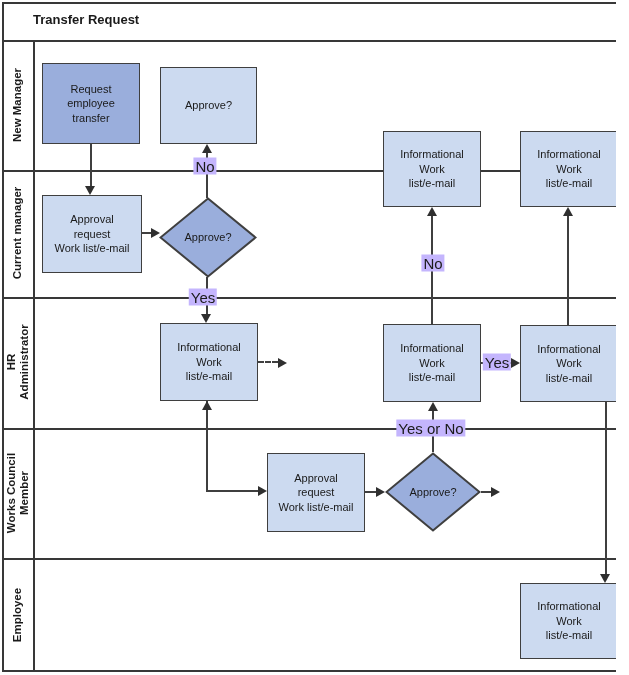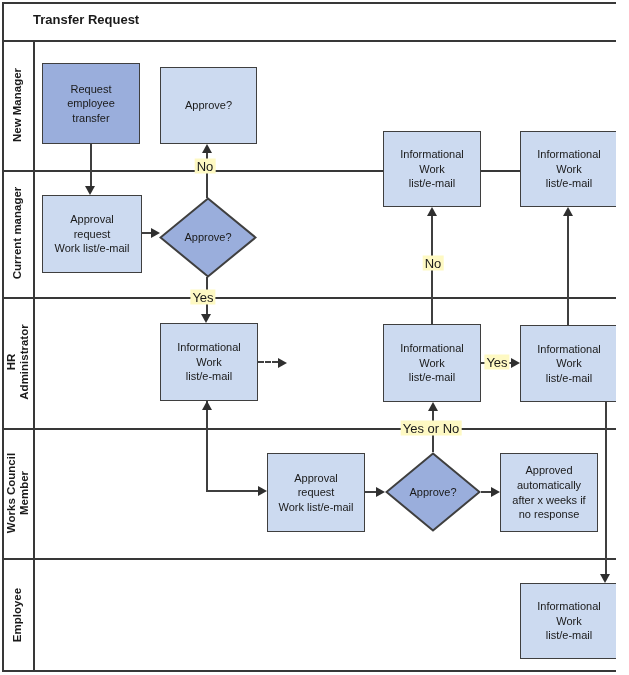--- a/index.html
+++ b/index.html
@@ -35,22 +35,22 @@
   }
   
   .line{position:absolute;background:#3f3f3f;z-index:2;}
   .dash{position:absolute;border-top:2px dashed #3f3f3f;z-index:2;}
   .arrow{position:absolute;width:0;height:0;z-index:4;}
   .arrow.up{border-left:5px solid transparent;border-right:5px solid transparent;border-bottom:9px solid #2f2f2f;}
   .arrow.down{border-left:5px solid transparent;border-right:5px solid transparent;border-top:9px solid #2f2f2f;}
   .arrow.right{border-top:5px solid transparent;border-bottom:5px solid transparent;border-left:9px solid #2f2f2f;}
   
   .edge-label{
-    position:absolute;transform:translate(-50%,-50%);background:#fef9c3;padding:0 2px;
-    font-size:13px;z-index:5;white-space:nowrap;
+    position:absolute;transform:translate(-50%,-50%);background:#c4b5fd;padding:0 2px;
+    font-size:15px;z-index:5;white-space:nowrap;
   }
 </style>
 </head>
 <body>
 
 <div id="stage">
 
   <div class="frame"></div>
   <div class="hline" style="top:40px"></div>
   <div class="hline" style="top:170px"></div>
@@ -146,26 +146,20 @@
   <div class="node light" style="left:520px;top:325px;width:98px;height:77px">
     <span class="node-text">Informational
 Work
 list/e-mail</span>
   </div>
   <div class="node light" style="left:267px;top:453px;width:98px;height:79px">
     <span class="node-text">Approval
 request
 Work list/e-mail</span>
   </div>
-  <div class="node light" style="left:500px;top:453px;width:98px;height:79px">
-    <span class="node-text">Approved
-automatically
-after x weeks if
-no response</span>
-  </div>
   <div class="node light" style="left:520px;top:583px;width:98px;height:76px">
     <span class="node-text">Informational
 Work
 list/e-mail</span>
   </div>
 
   <div class="diamond" style="left:159px;top:197px;width:98px;height:81px">
     <svg width="98" height="81">
       <polygon points="49,1.5 96.5,40.5 49,79.5 1.5,40.5"></polygon>
     </svg>

